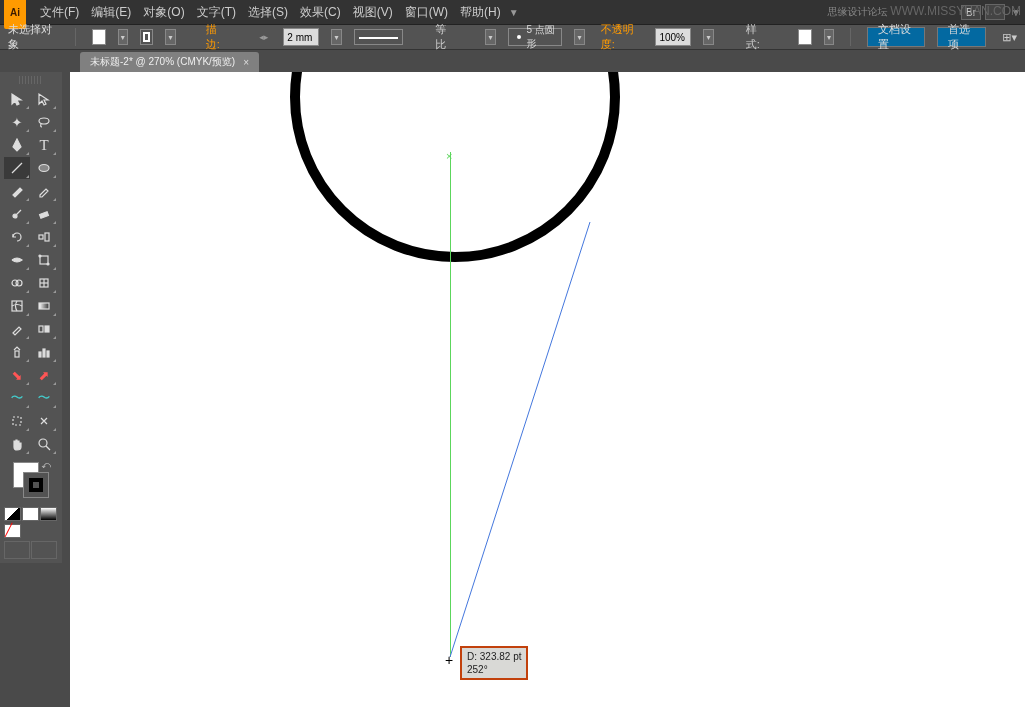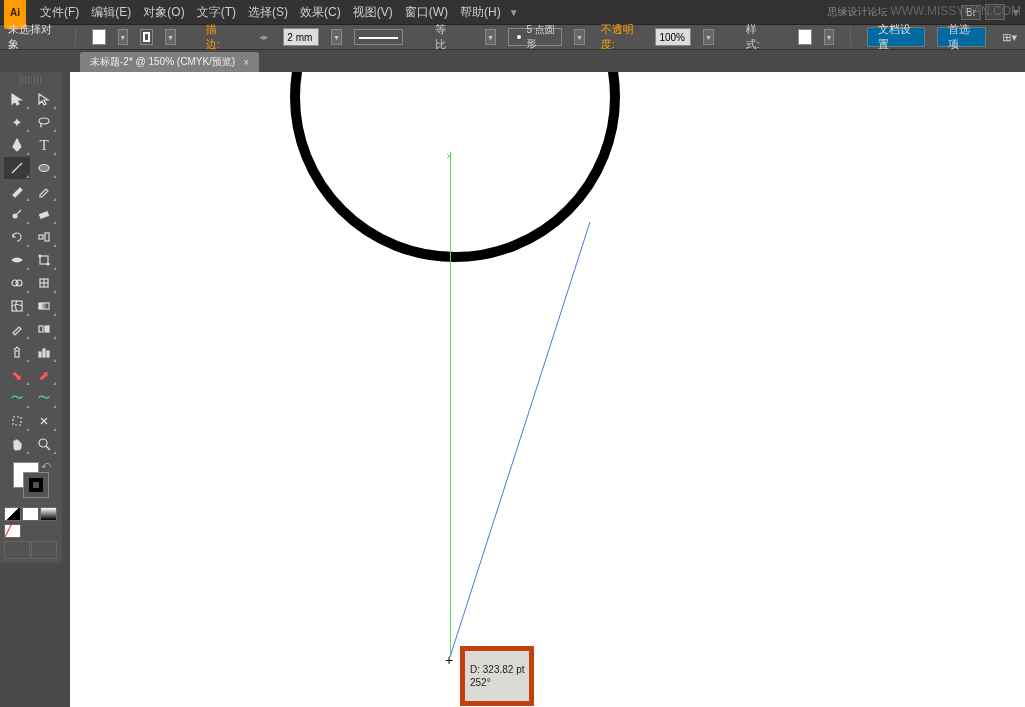--- a/index.html
+++ b/index.html
@@ -48,21 +48,21 @@
 .mode-row{display:flex;gap:1px;margin-top:2px}
 .mode-btn{width:17px;height:14px;background:#535353;border:1px solid #666}
 .mode-btn.bw{background:linear-gradient(135deg,#fff 0 50%,#000 50%)}
 .screen-row{display:flex;gap:1px;margin-top:2px}
 .screen-btn{width:26px;height:18px;background:#535353;border:1px solid #666}
 .canvas-area{position:absolute;left:70px;top:72px;right:0;bottom:0;background:#fff;overflow:hidden}
 .circle-art{position:absolute;left:220px;top:-140px;width:330px;height:330px;border:10px solid #000;border-radius:50%}
 .guide-green{position:absolute;left:380px;top:80px;width:1px;height:505px;background:#5cd65c}
 .guide-x{position:absolute;left:376px;top:78px;font-size:11px;color:#5cd65c}
 .blue-line{position:absolute;left:0;top:0;width:100%;height:100%;pointer-events:none}
-.tooltip{position:absolute;left:390px;top:574px;background:#d9d9d6;border:5px solid #c2410c;padding:12px 5px;font-size:10px;color:#222;line-height:1.3}
+.tooltip{position:absolute;left:390px;top:574px;background:#d9d9d6;border:2px solid #c2410c;padding:2px 5px;font-size:10px;color:#222;line-height:1.3}
 .cursor-cross{position:absolute;left:375px;top:580px;font-size:14px;color:#000}
 </style>
 </head>
 <body>
 
 <div class="menubar">
   <div class="ai-logo">Ai</div>
   <div class="menu-item">文件(F)</div>
   <div class="menu-item">编辑(E)</div>
   <div class="menu-item">对象(O)</div>
@@ -109,21 +109,21 @@
   <div class="swatch"></div>
   <div class="dd">▾</div>
   <div class="sep"></div>
   <div class="cb-btn">文档设置</div>
   <div class="cb-btn">首选项</div>
   <span style="margin-left:4px;font-size:11px">⊞▾</span>
 </div>
 
 <div class="tabbar">
   <div class="doc-tab">
-    <span>未标题-2* @ 150% (CMYK/预览)</span>
+    <span>未标题-2* @ 270% (CMYK/预览)</span>
     <span class="doc-close">×</span>
   </div>
 </div>
 
 <div class="toolbox">
   <div class="tool-grip"></div>
   <div class="tool-row">
     <div class="tool corner">
         <svg viewBox="0 0 14 14">
           <path d="M2 2 L2 12 L5 9 L7 13 L9 12 L7 8 L11 8 Z" fill="#ddd"></path>

